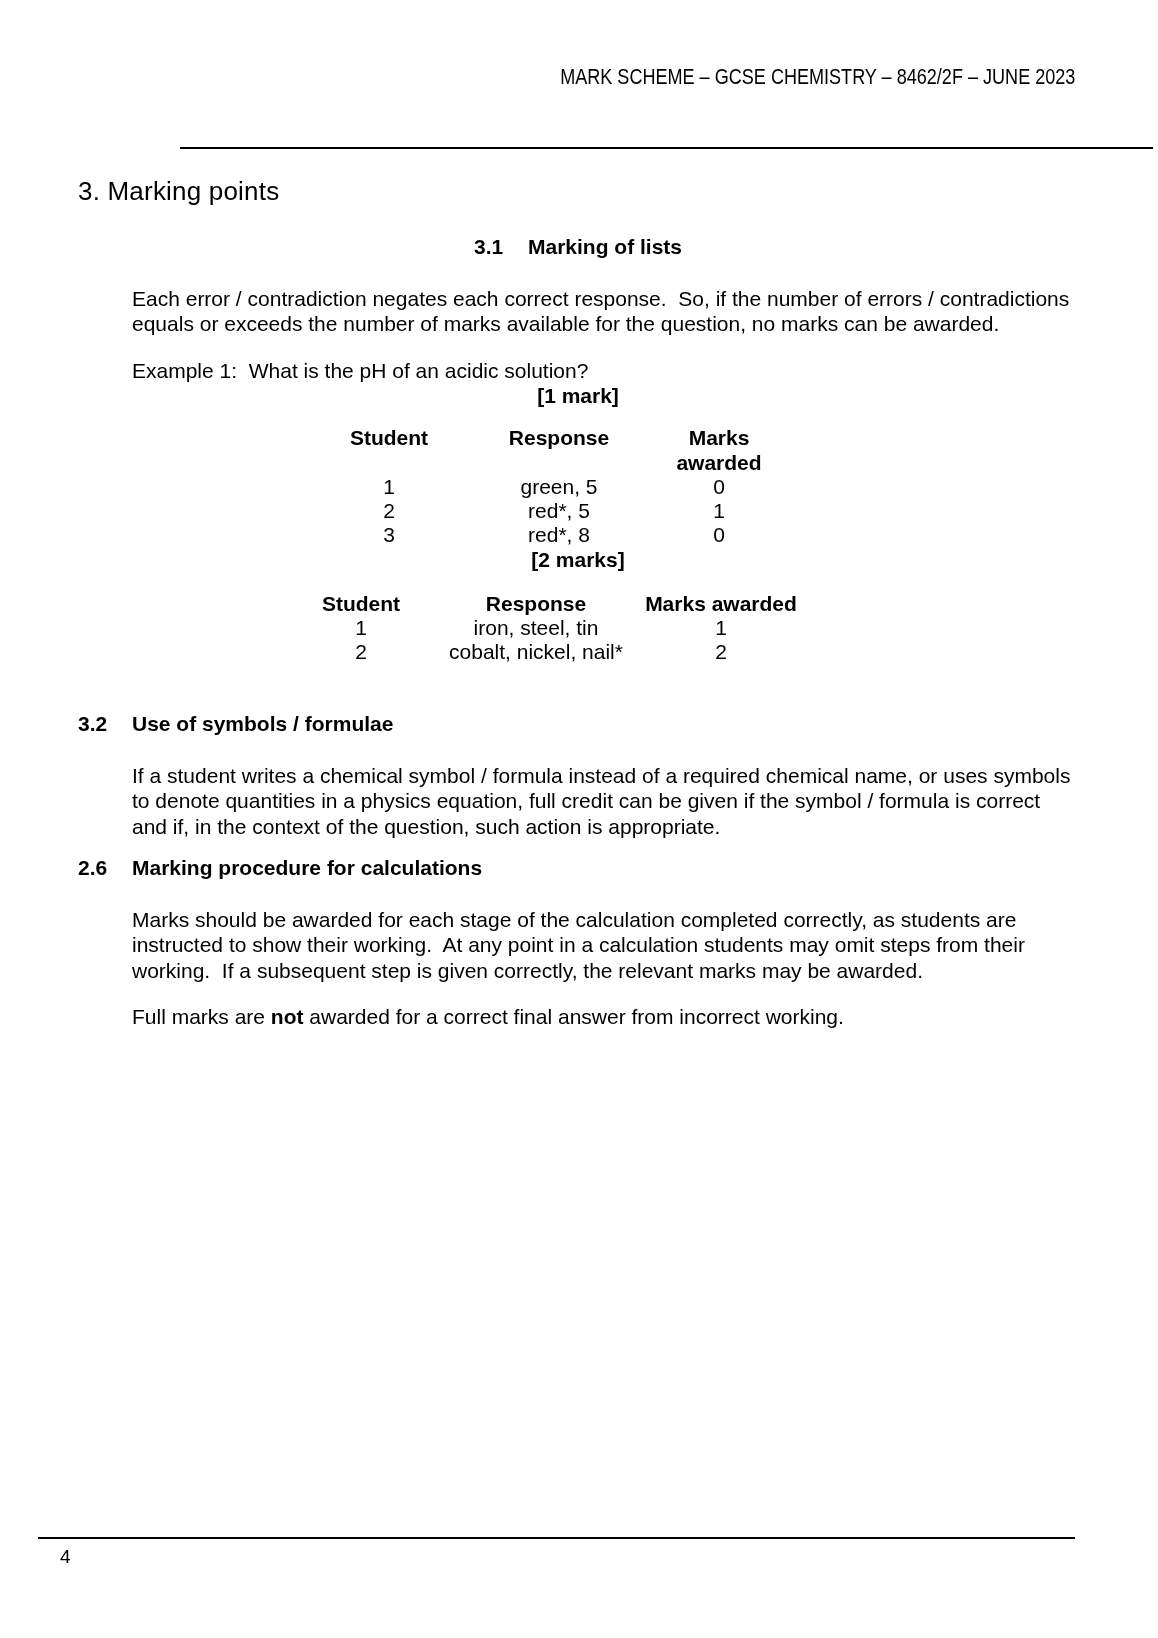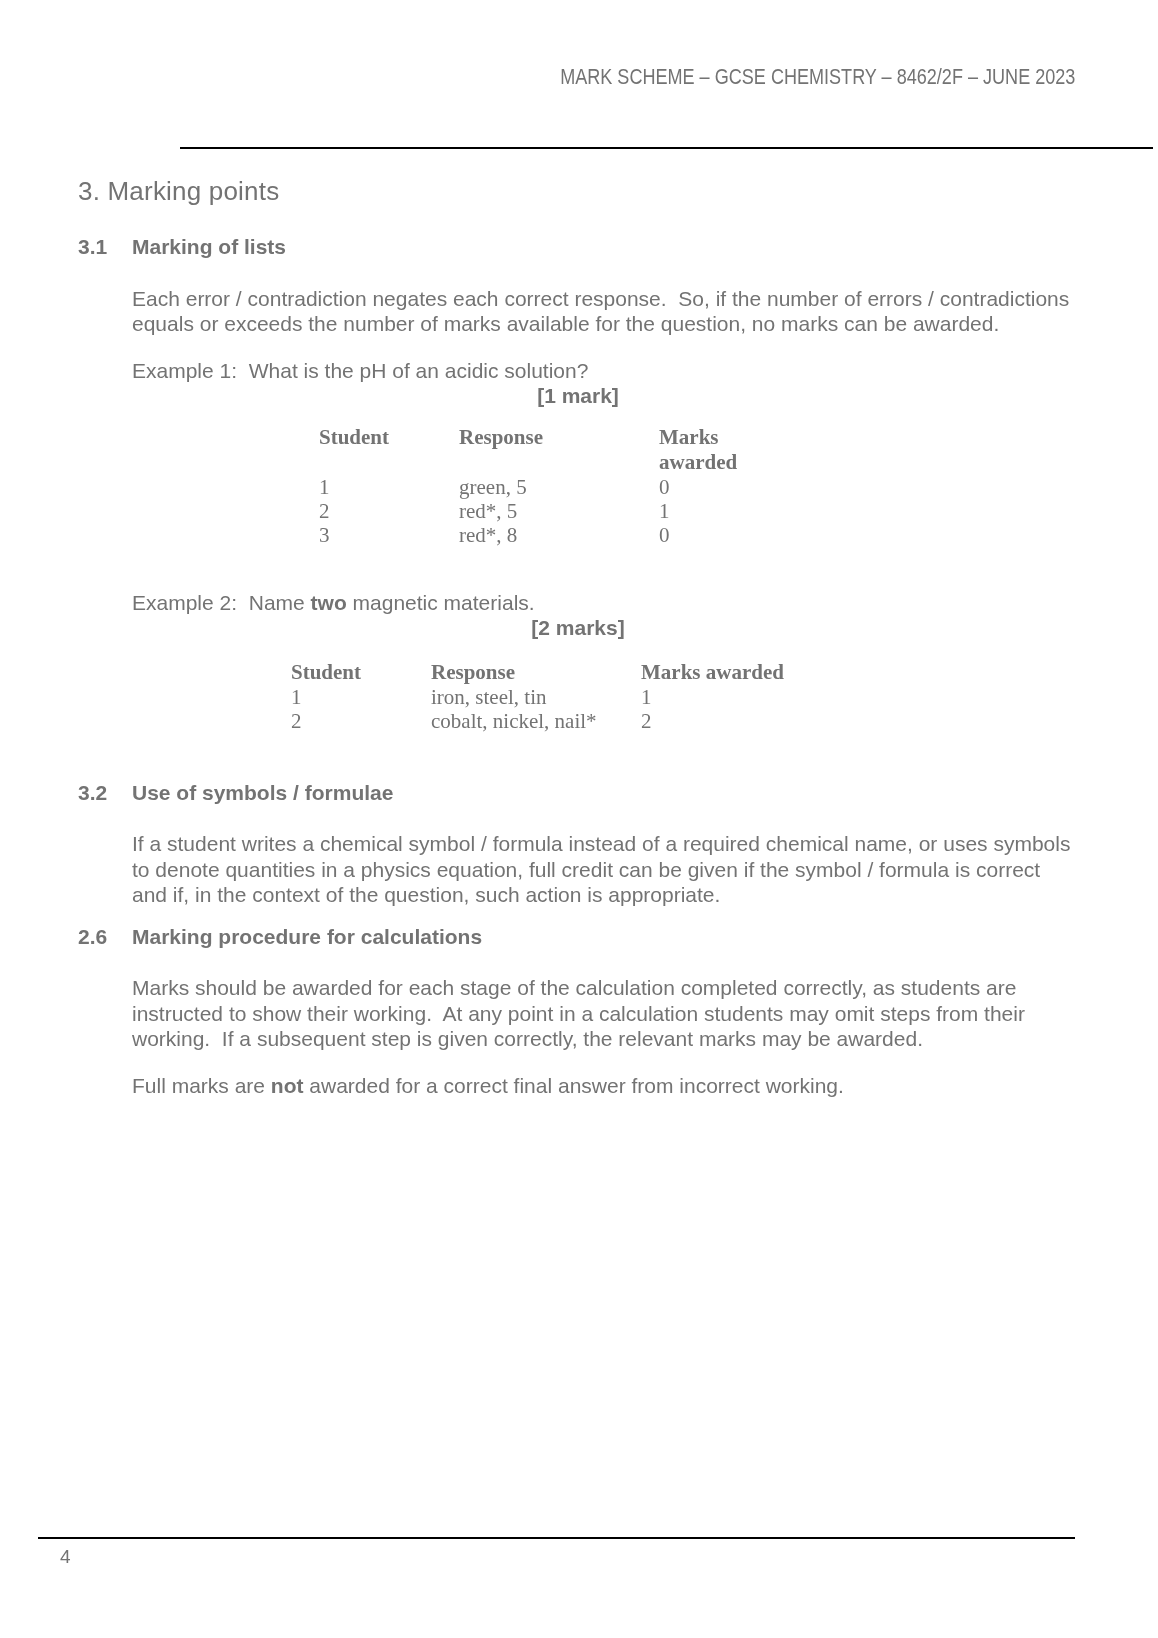--- a/index.html
+++ b/index.html
@@ -1,21 +1,21 @@
 <!DOCTYPE html>
 <html><head>
 <meta charset="utf-8">
 <style>
   html, body { margin: 0; padding: 0; background: #ffffff; }
   .page {
     position: relative;
     width: 1158px;
     height: 1638px;
     background: #ffffff;
-    color: #737373;
+    color: #000000;
     font-family: "Liberation Sans", "DejaVu Sans", sans-serif;
     font-size: 21px;
     line-height: 25.5px;
     overflow: hidden;
   }
   .doc-header {
     position: absolute;
     top: 64px;
     right: 83px;
     font-size: 21.5px;
@@ -42,37 +42,36 @@
     line-height: 30px;
     font-weight: 400;
     letter-spacing: 0.2px;
     margin: 11px 0 28px 0;
   }
   .sec-head {
     display: flex;
     font-weight: 700;
     margin: 16px 0 26px 0;
   }
-  .sec-head.mt-0 { margin-top: 16px; }
+  .sec-head.mt-0 { margin-top: 16px; justify-content: center; }
   .sec-head.mt-xl { margin-top: 47px; }
   .sec-num { flex: 0 0 54px; width: 54px; }
   .para {
     margin: 21px 0 0 54px;
     white-space: pre-wrap;
   }
   .para.mt-lg { margin-top: 43px; }
   .example-mark {
     margin: 0;
     text-align: center;
     font-weight: 700;
   }
   .mtable {
     border-collapse: collapse;
-    text-align: left;
-    font-family: Liberation Serif, serif;
+    text-align: center;
   }
   .mtable th { font-weight: 700; vertical-align: top; line-height: 25px; padding: 0; }
   .mtable td { line-height: 24px; padding: 0; }
   .t1 { margin: 16px 0 0 241px; }
   .t2 { margin: 19px 0 0 213px; }
   .footer-rule {
     position: absolute;
     top: 1537px;
     left: 38px;
     width: 1037px;
@@ -137,21 +136,20 @@
             <td>1</td>
           </tr>
           <tr>
             <td>3</td>
             <td>red*, 8</td>
             <td>0</td>
           </tr>
         </tbody>
       </table>
 
-      <p class="para mt-lg"><span>Example 2:  Name </span><strong>two</strong><span> magnetic materials.</span></p>
       <p class="example-mark">[2 marks]</p>
 
       <table class="mtable t2">
         <colgroup>
             <col style="width:140px">
             <col style="width:210px">
             <col style="width:160px">
           </colgroup>
         <thead>
           <tr>

